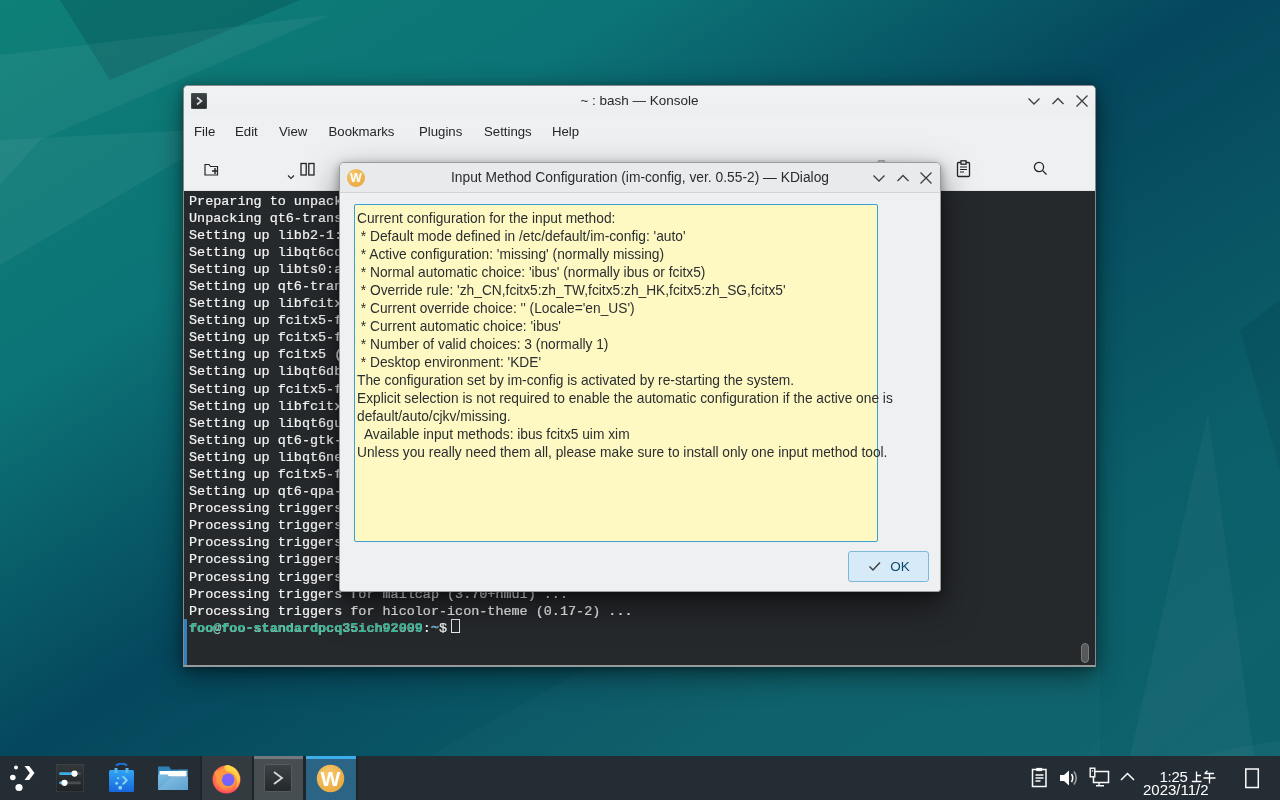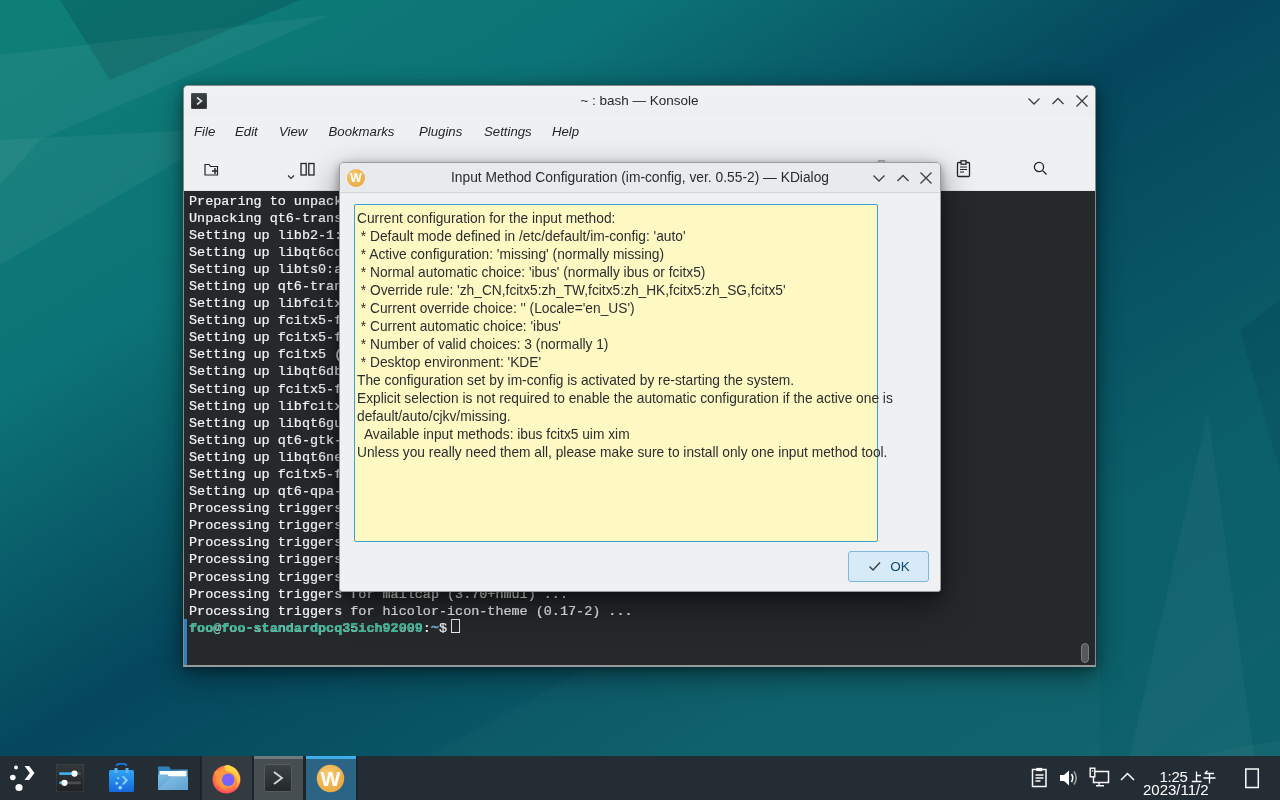--- a/index.html
+++ b/index.html
@@ -9,21 +9,21 @@
   
   #konsole{position:absolute;left:183px;top:85px;width:913px;height:582px;
     background:#eff0f1;border:1px solid #868889;border-bottom:2px solid #97999a;box-sizing:border-box;
     border-radius:5px 5px 0 0;
     box-shadow:0 8px 28px rgba(0,0,0,.45), 0 2px 8px rgba(0,0,0,.3);}
   #konsole .titlebar{position:absolute;left:0;top:0;width:100%;height:30px;
     background:linear-gradient(#f1f2f3,#eceeef);border-radius:4px 4px 0 0;}
   #konsole .title{position:absolute;left:0;right:0;top:0;height:30px;line-height:30px;
     text-align:center;font-size:13.5px;color:#26292c;}
   .menubar{position:absolute;left:0;top:30px;width:100%;height:30px;background:#eff0f1;}
-  .menubar span{position:absolute;top:0;height:30px;line-height:31px;font-size:13.2px;color:#232629;font-style:italic;}
+  .menubar span{position:absolute;top:0;height:30px;line-height:31px;font-size:13.2px;color:#232629;}
   .toolbar{position:absolute;left:0;top:60px;width:100%;height:45px;background:#eff0f1;border-bottom:1px solid #e3e4e5;box-sizing:border-box;}
   .tool-label{position:absolute;font-size:13.2px;color:#232629;line-height:16px;top:15px;margin-top:38px;}
   
   #term{position:absolute;left:0;top:105px;width:911px;height:474px;background:#26292c;overflow:hidden;}
   #term pre{position:absolute;left:5px;top:1.5px;margin:0;
     font-family:"Liberation Mono",monospace;font-size:13.45px;line-height:17.1px;
     letter-spacing:0px;color:#f4f5f5;-webkit-text-stroke:0.2px #f4f5f5;}
   .pgreen{color:#27c09b;font-weight:bold;margin-top:18px;}
   .pblue{color:#3d9cd8;font-weight:bold;}
   #cursor{position:absolute;left:267px;top:428px;width:7px;height:11.5px;border:1.5px solid #eceff0;}

